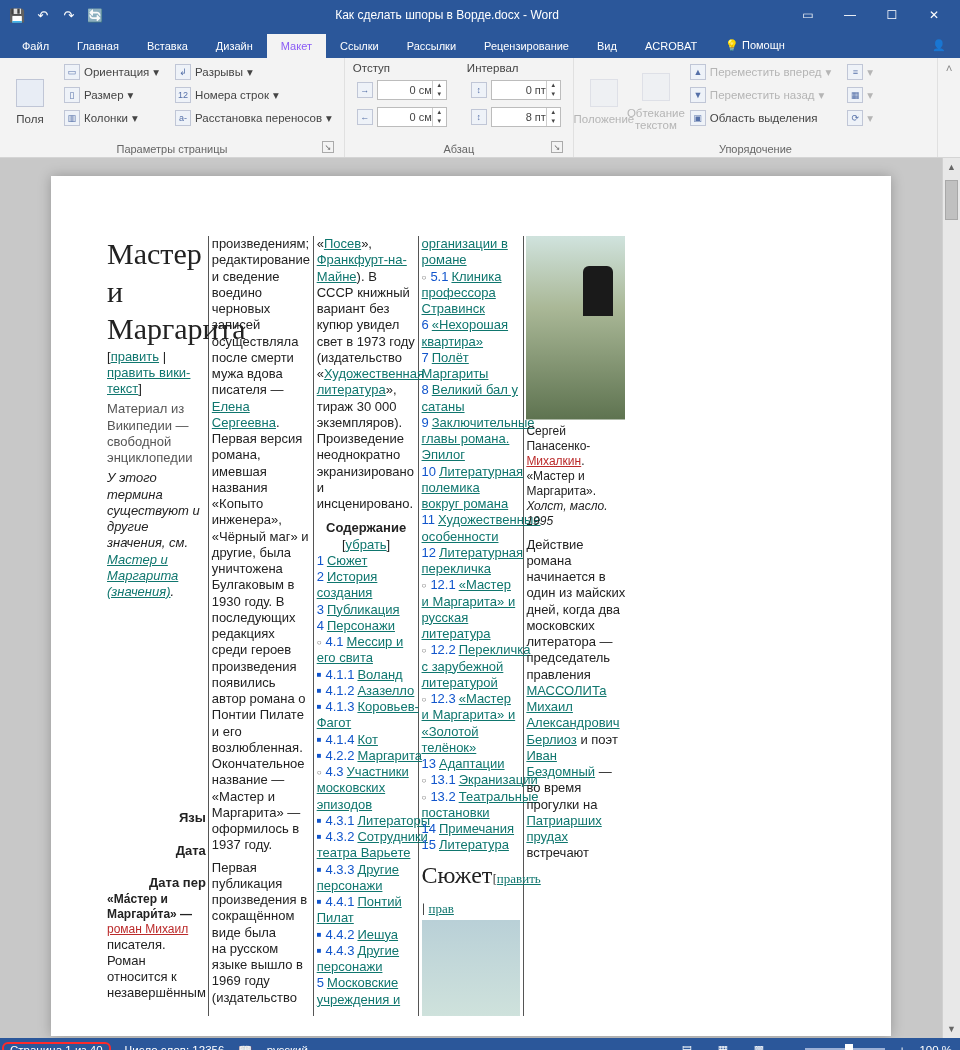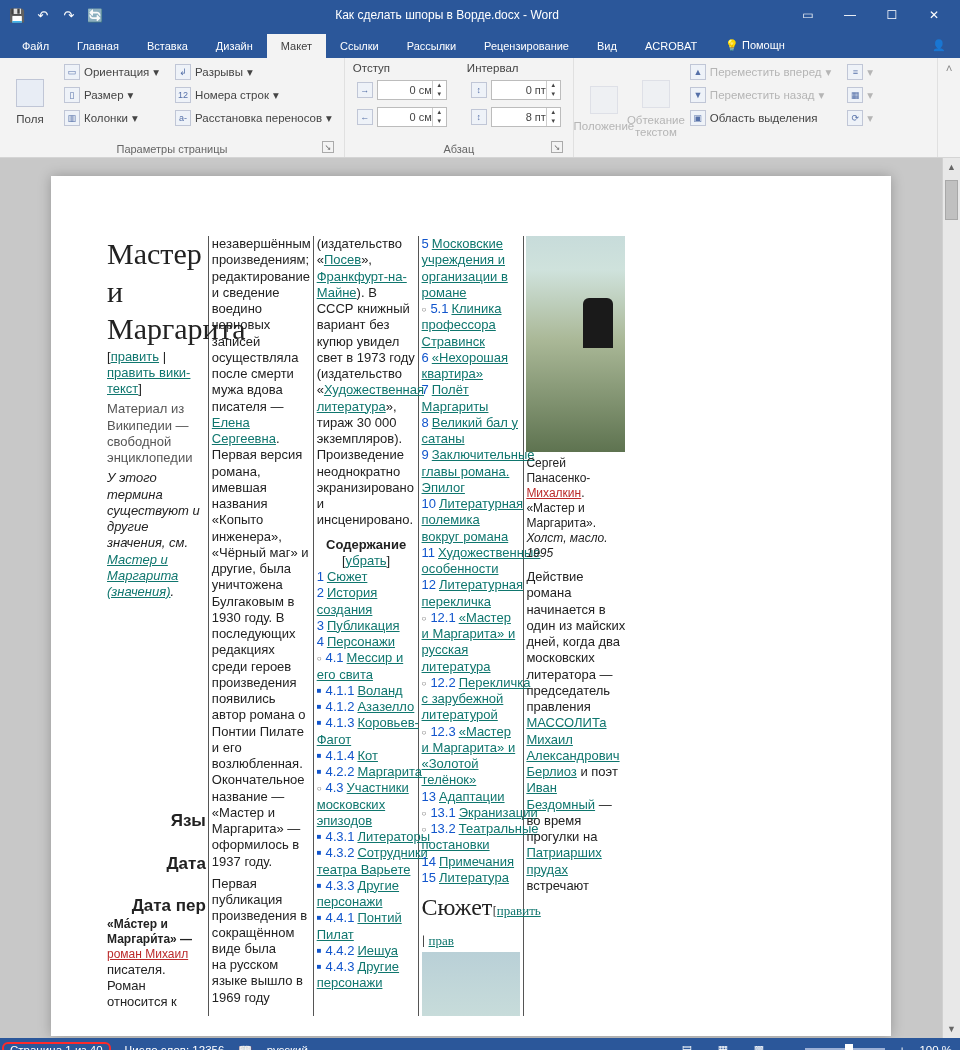--- a/index.html
+++ b/index.html
@@ -38,21 +38,21 @@
   padding-left: 8px;
   color: #fff;
 }
 .tabs .tab {
   padding: 6px 14px;
   font-size: 11px;
   cursor: pointer;
 }
 .tabs .tab.active {
   background: #f3f3f3;
-  color: #404040;
+  color: #8b5cf6;
 }
 .tabs .spacer { flex: 1; }
 .ribbon {
   background: #f3f3f3;
   border-bottom: 1px solid #d4d4d4;
   height: 100px;
   display: flex;
   font-size: 11.5px;
   color: #444;
 }
@@ -360,38 +360,41 @@
           <span class="small-icon">▣</span>
           <span>Область выделения</span>
         </div>
       </div>
       <div style="display:flex;flex-direction:column;gap:3px;">
         <div class="rbtn disabled"><span class="small-icon">≡</span>▾</div>
         <div class="rbtn disabled"><span class="small-icon">▦</span>▾</div>
         <div class="rbtn disabled"><span class="small-icon">⟳</span>▾</div>
       </div>
     </div>
+    <div class="group-label">
+      <span>Упорядочение</span>
+    </div>
   </div>
   <div style="width:22px;display:flex;align-items:flex-start;justify-content:center;padding-top:4px;color:#888;">˄</div>
 </div>
 
 <div class="workspace">
   <div class="docarea">
     <div class="page">
       <div class="columns">
 
         
         <div class="heading">Мастер и Маргарита</div>
         [<a>править</a> | <a>править вики-текст</a>]
         <div class="muted" style="margin-top:4px;">Материал из Википедии — свободной энциклопедии</div>
         <div class="italic" style="margin-top:4px;">
           <span>У этого термина существуют и другие значения, см. </span><a>Мастер и Маргарита (значения)</a>.
         </div>
         <div style="height:210px;"></div>
-        <div style="text-align:right;font-weight:bold;font-size:17px;">
+        <div style="text-align:right;font-weight:bold;font-size:13px;">
           <div>Язы</div><br>
           <div>Дата</div><br>
           <div>Дата пер</div>
         </div>
         <div style="font-size:12px;">
           <b>«Ма́стер и</b><br>
           <b>Маргари́та» —</b><br>
           <span class="redlink">роман Михаил</span>
         </div>
 

